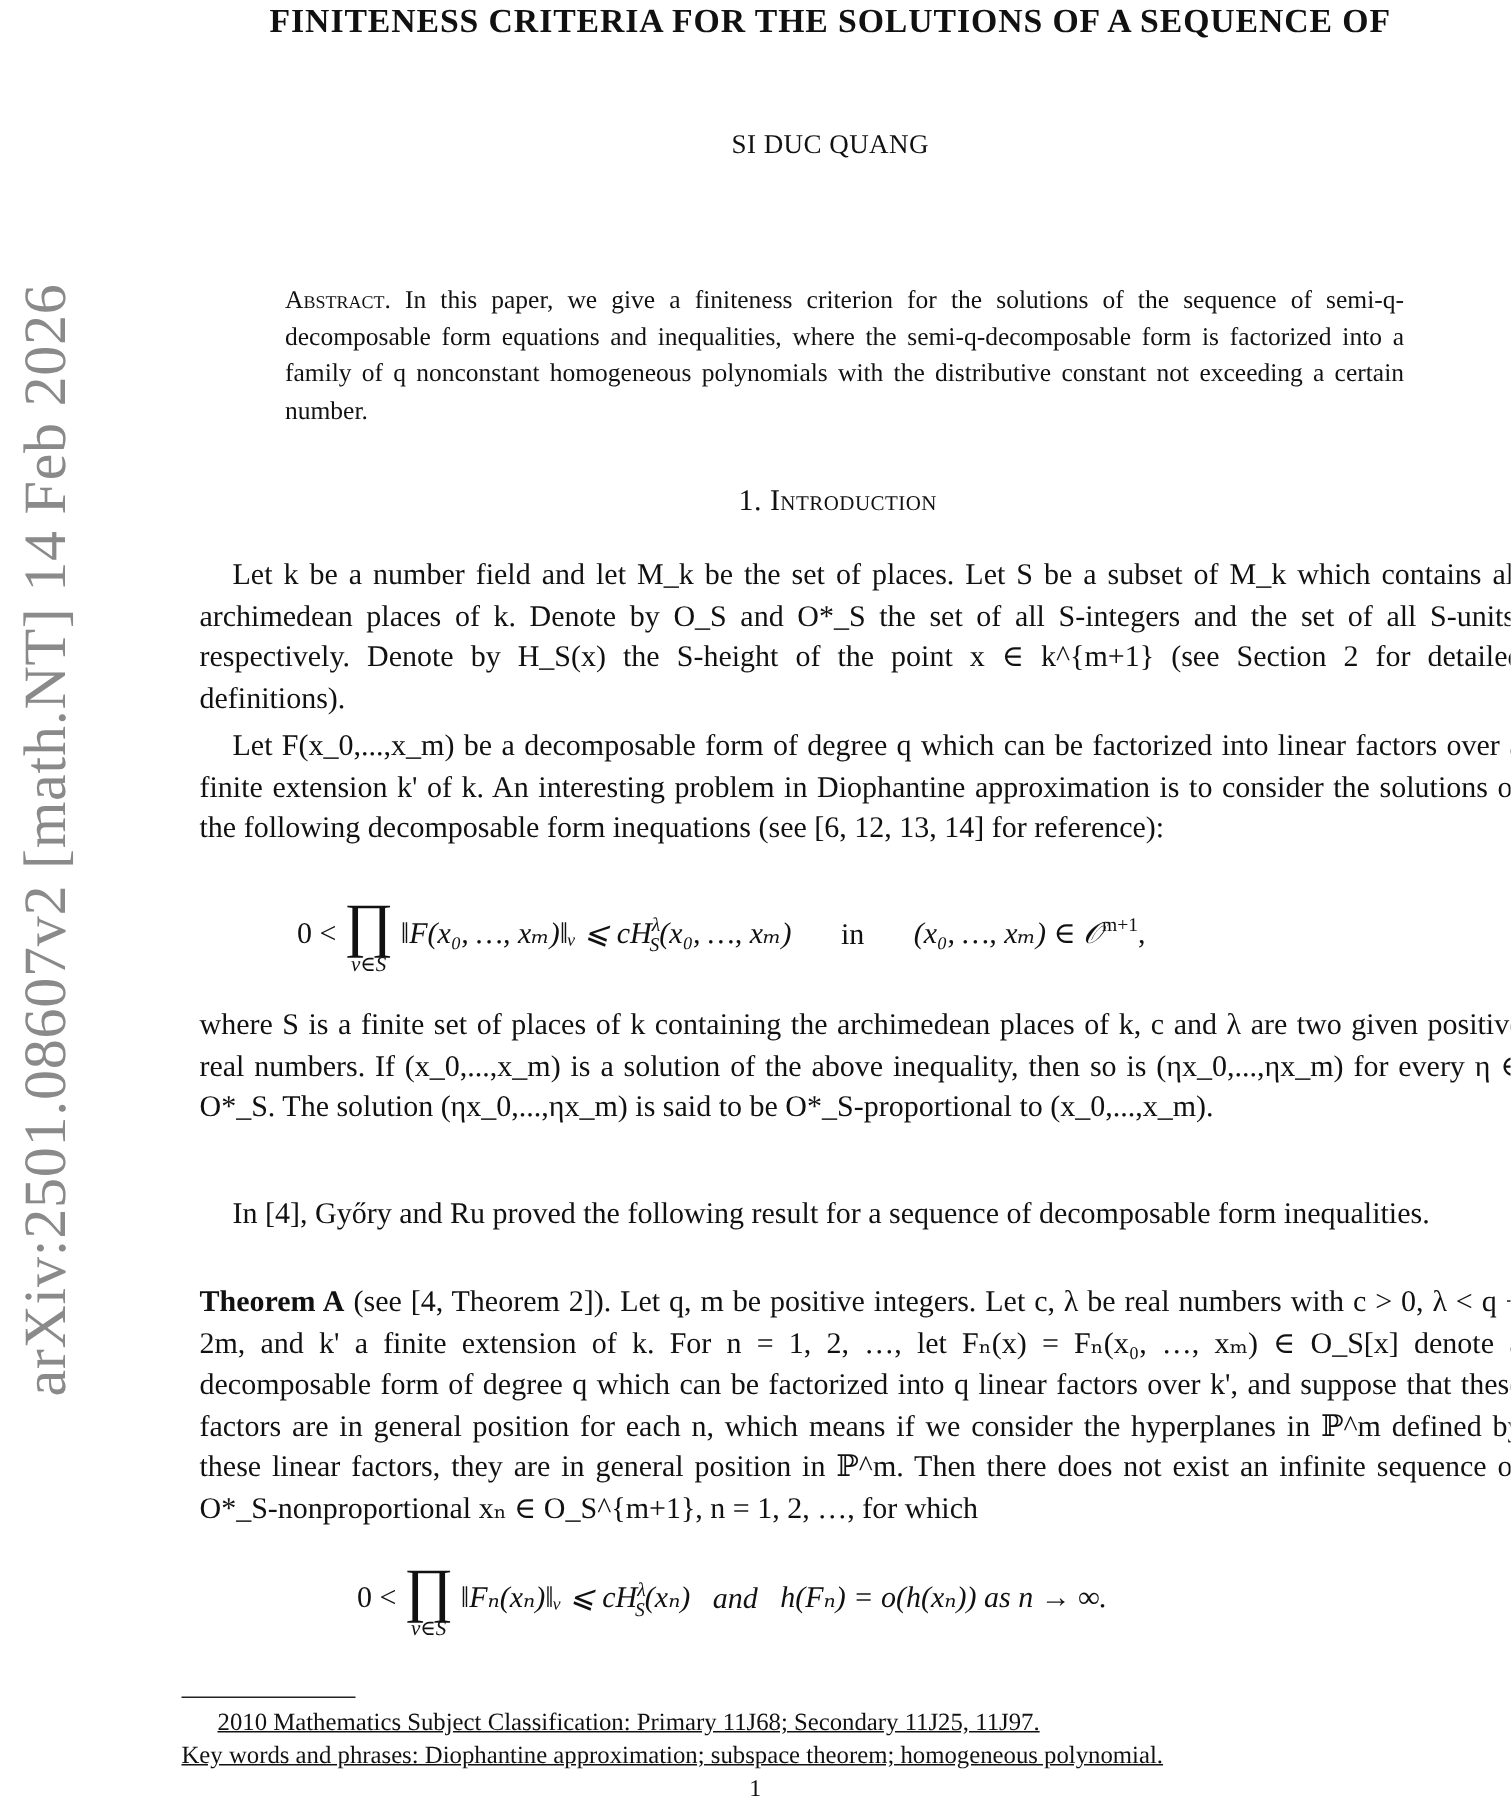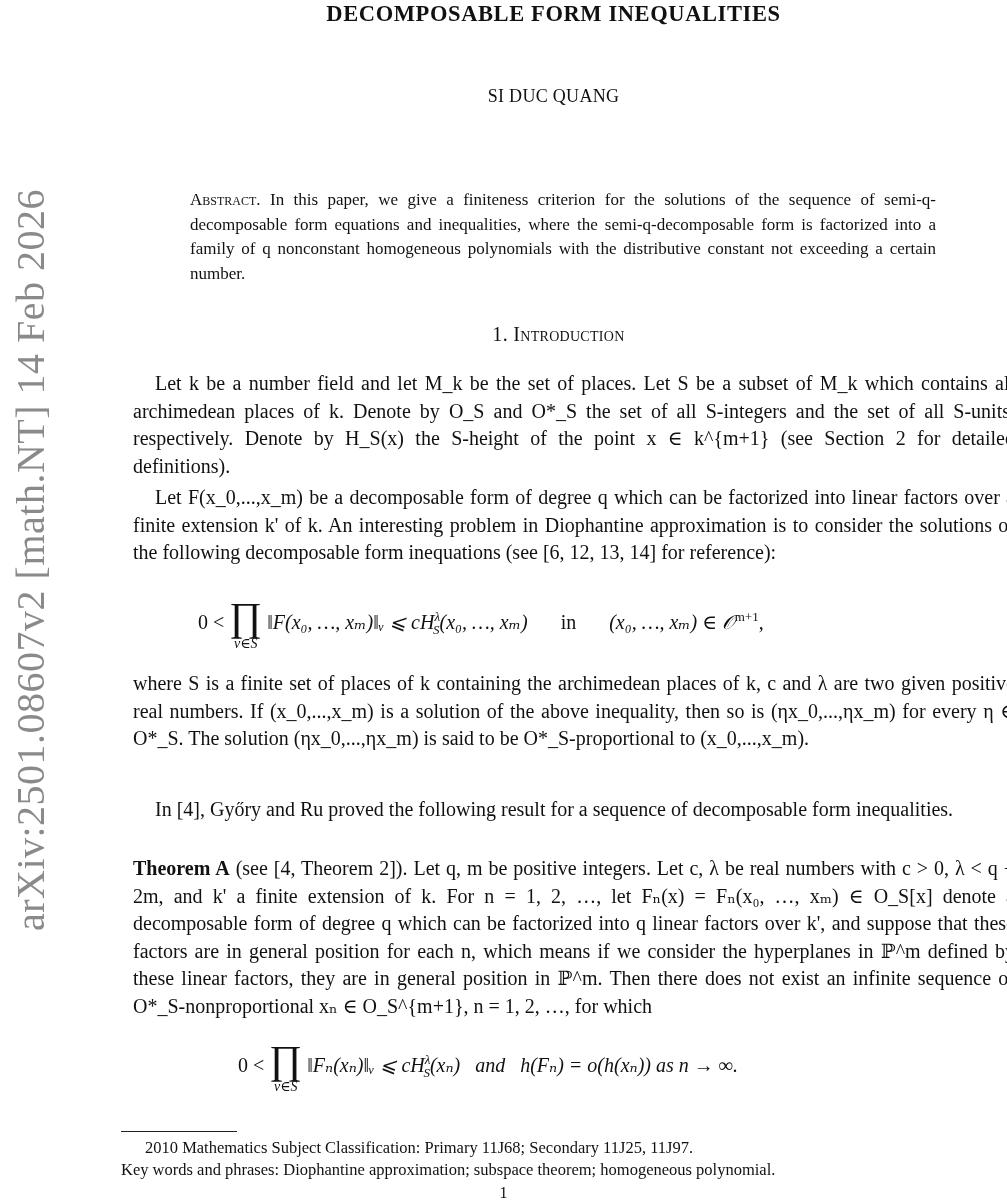--- a/index.html
+++ b/index.html
@@ -43,35 +43,35 @@
   }
   .display .prod { display: inline-block; text-align: center; vertical-align: middle; position: relative; }
   .display .prod .big { font-size: 40px; line-height: 40px; display: block; }
   .display .prod .sub { font-size: 14px; font-style: italic; display: block; line-height: 14px; }
   i { font-style: italic; }
   .thm-body { }
   .rule {
     position: absolute; left: 121px; top: 1131px; width: 116px; height: 1px; background: #222;
   }
   .footnote {
-    position: absolute; left: 121px; width: 880px; font-size: 16.5px; line-height: 22px;
+    position: absolute; left: 121px; width: 880px; font-size: 16.5px; line-height: 22px; text-decoration: underline;
   }
   .page-num {
     position: absolute; left: 0; width: 1007px; top: 1184px; text-align: center; font-size: 16px;
   }
 </style>
 </head>
 <body>
 
 <div class="side-stamp">
   <span>arXiv:2501.08607v2  [math.NT]  14 Feb 2026</span>
 </div>
 
 <div class="title">
-  <div>DECOMPOSABLE FORM INEQUALITIES</div>
+  <div>FINITENESS CRITERIA FOR THE SOLUTIONS OF A SEQUENCE OF</div>
 </div>
 
 <div class="author">SI DUC QUANG</div>
 
 <div class="abstract">
   <span class="sc">Abstract.</span>
   <span>In this paper, we give a finiteness criterion for the solutions of the sequence of semi-q-decomposable form equations and inequalities, where the semi-q-decomposable form is factorized into a family of q nonconstant homogeneous polynomials with the distributive constant not exceeding a certain number.</span>
 </div>
 
 <div class="section-head">

